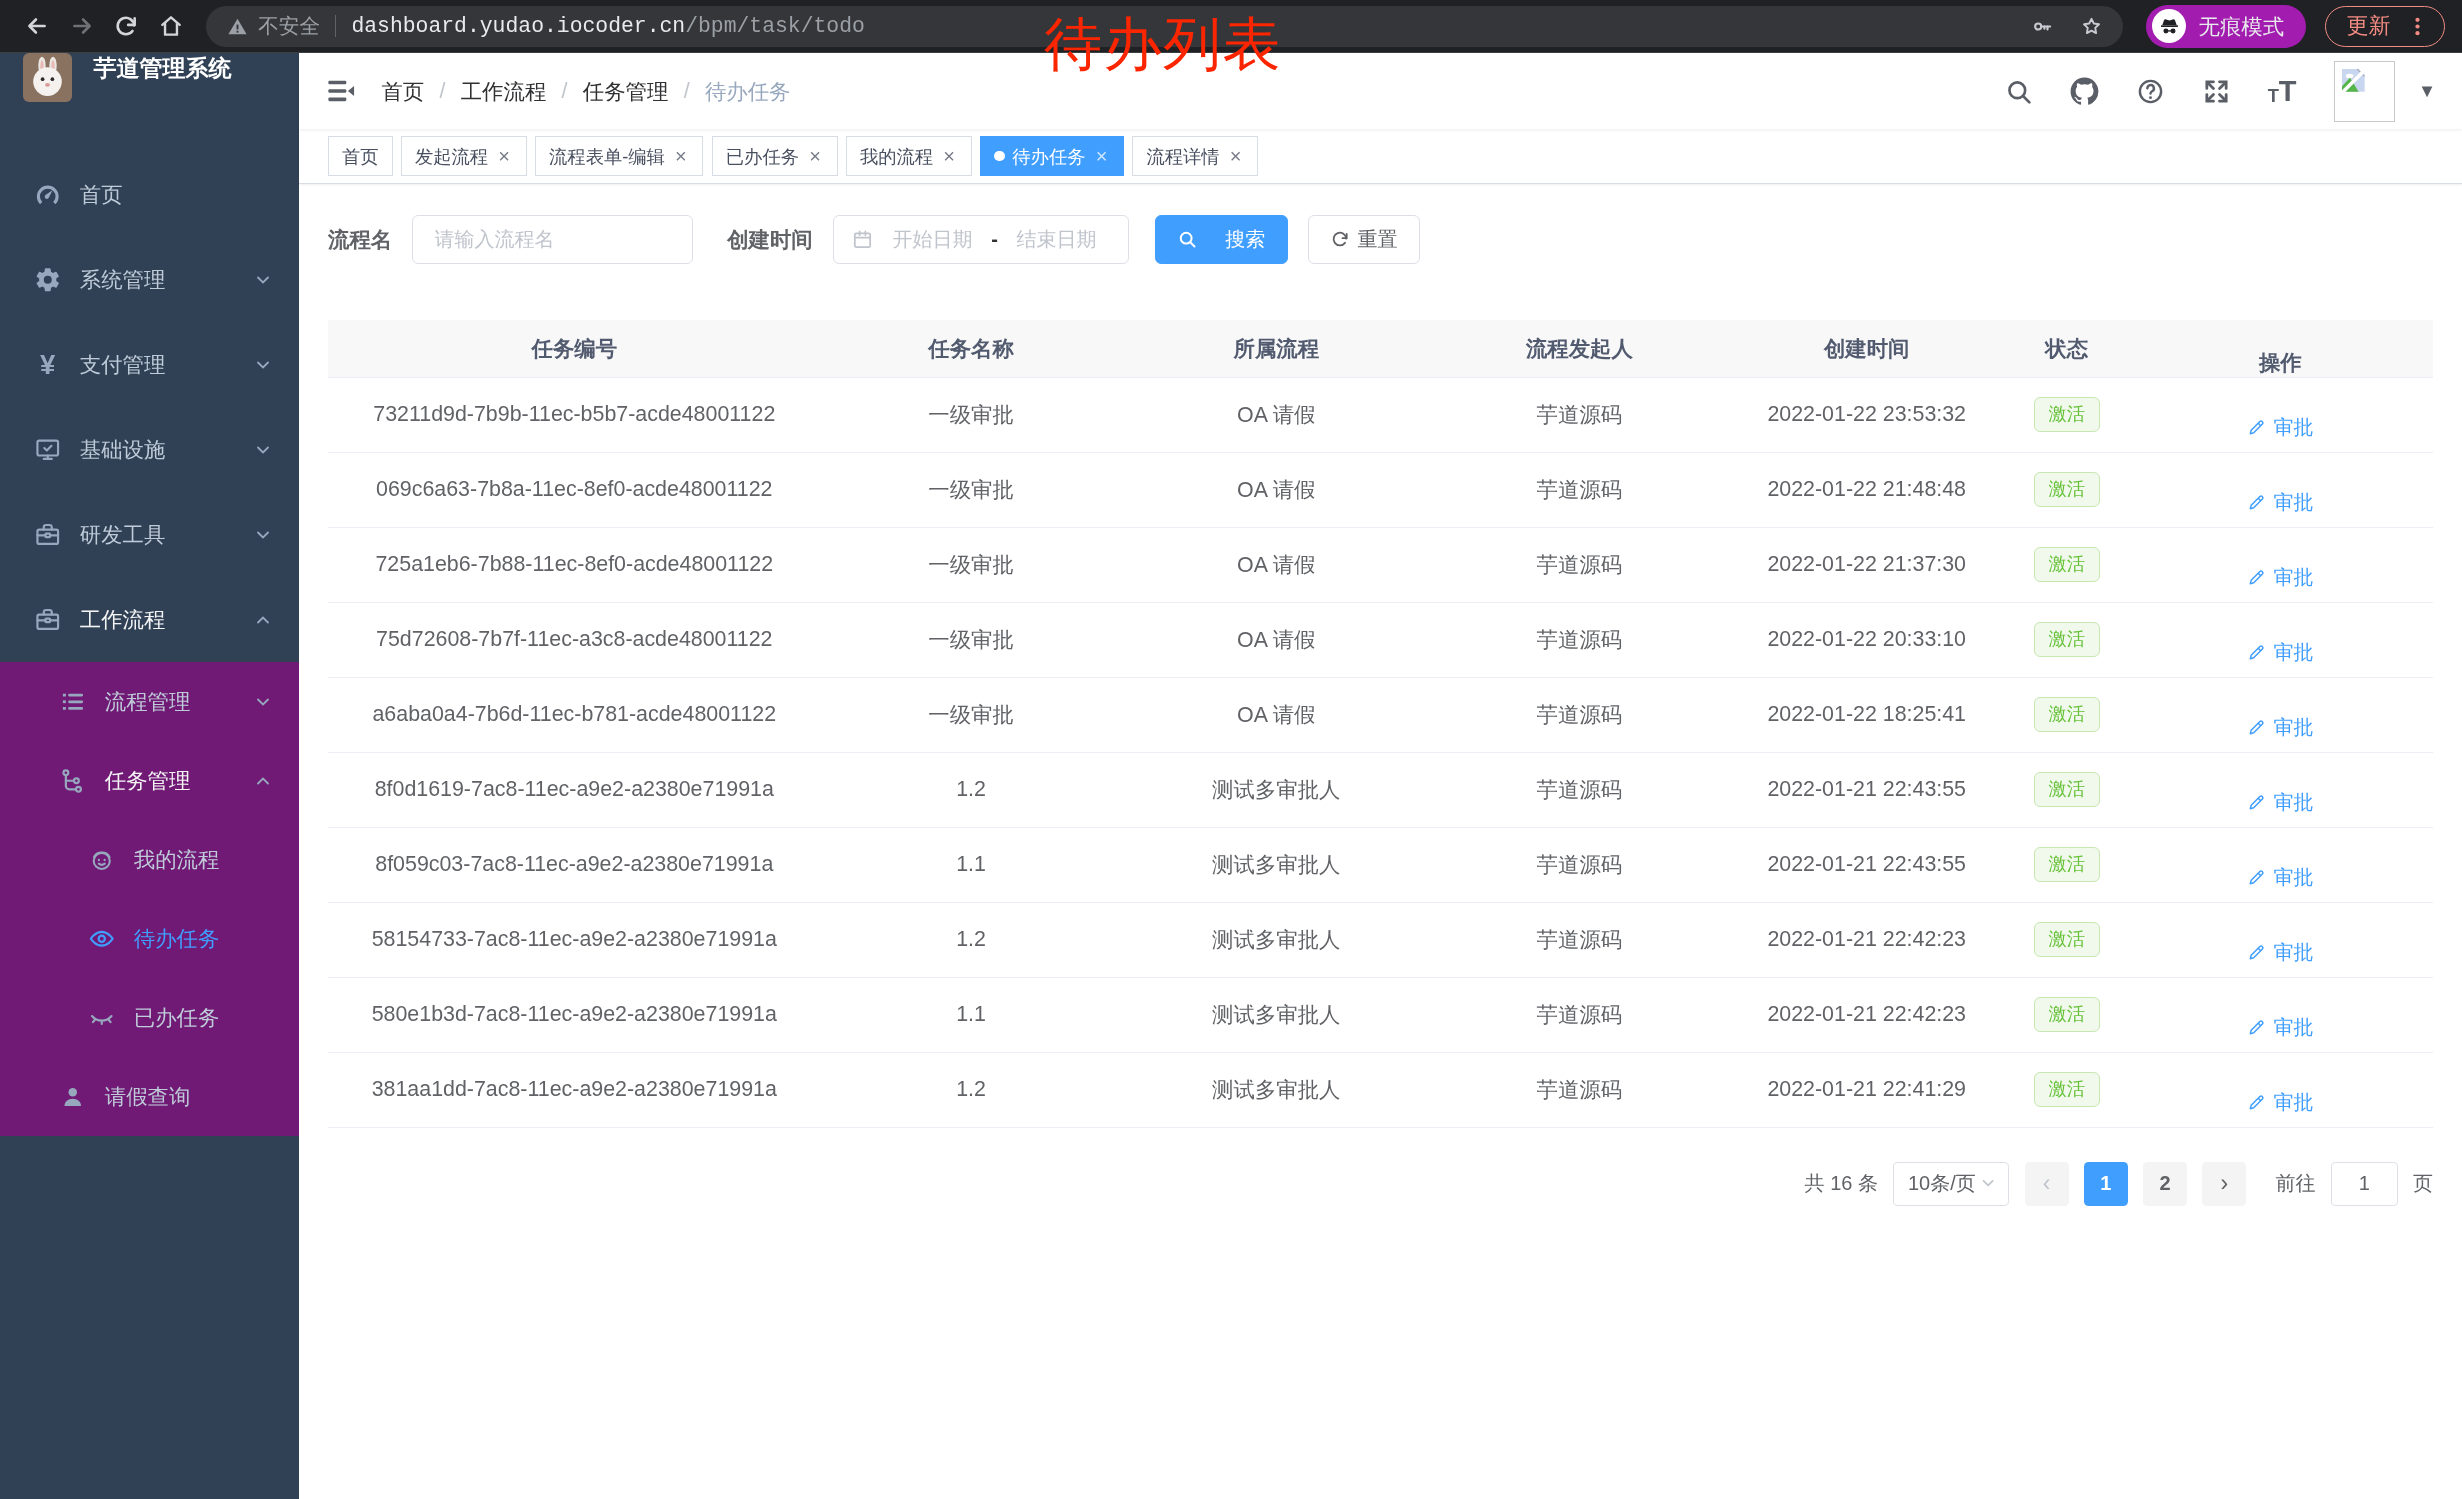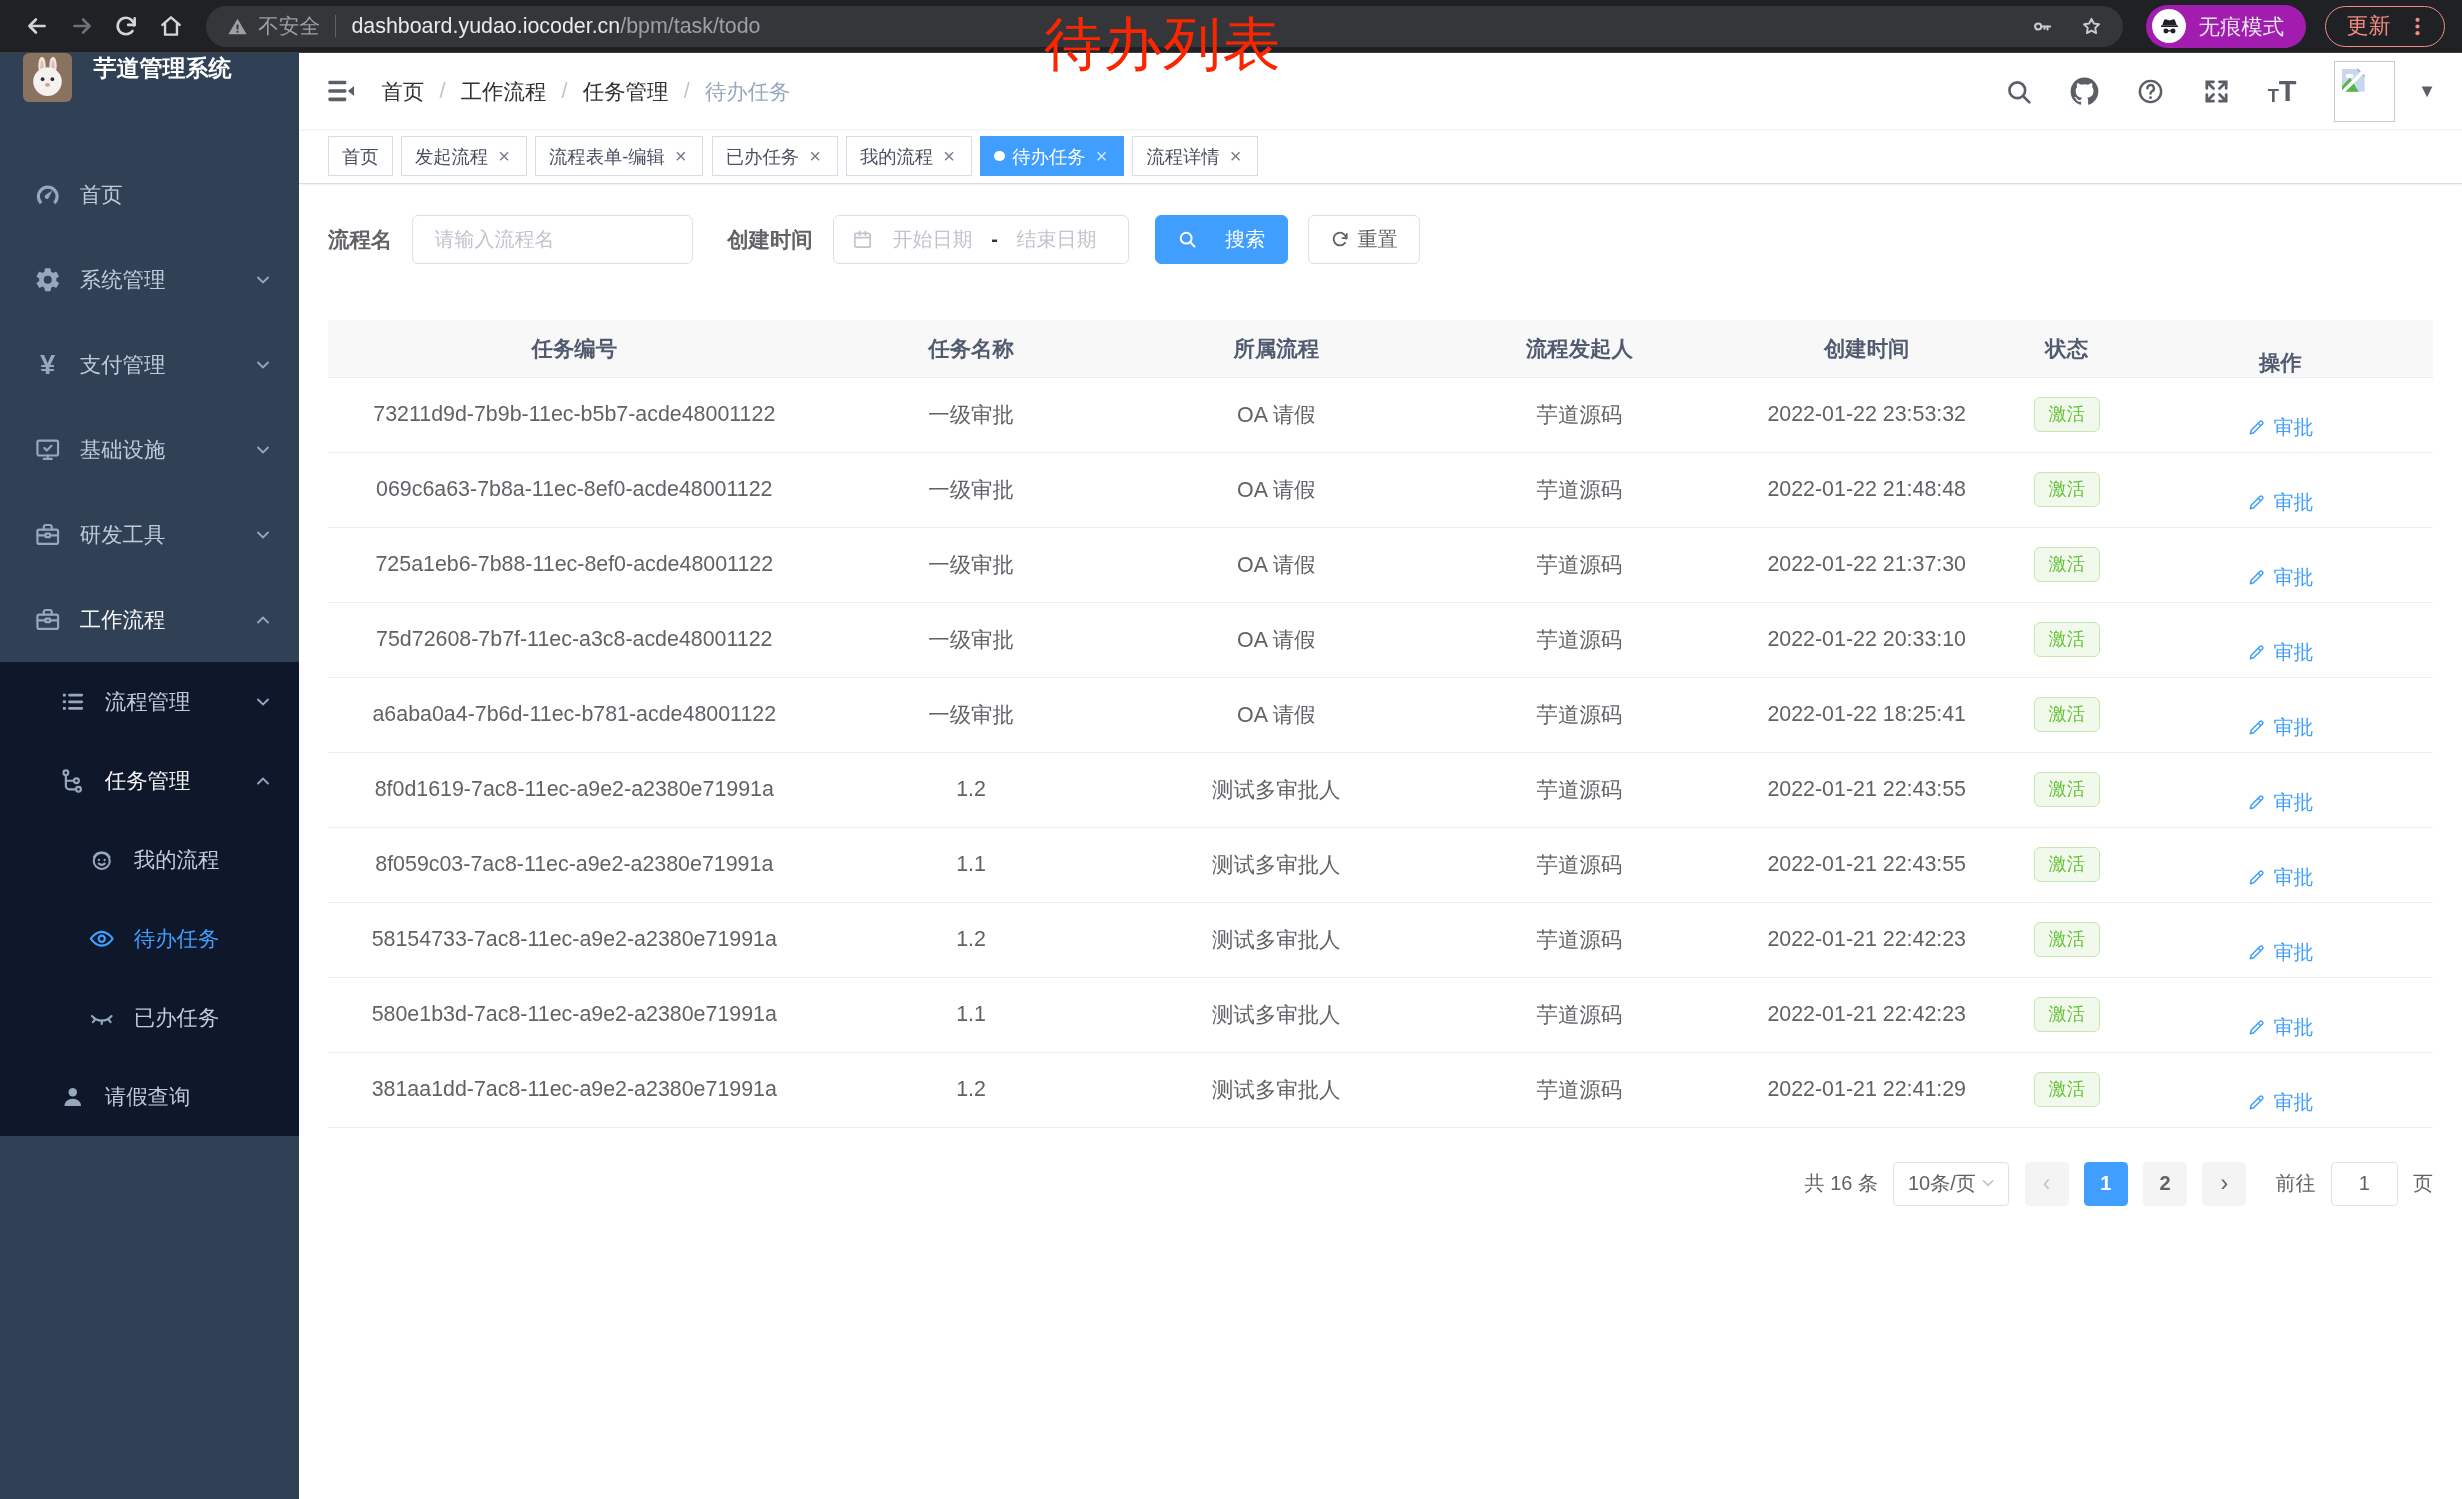--- a/index.html
+++ b/index.html
@@ -8,21 +8,21 @@
   body { position:relative; }
 
   
   .browser-bar { height:53px; background:#202124; display:flex; align-items:center;
     padding:0 17px; gap:4.6px; border-bottom:0.8px solid #3c4043; }
   .bicon { width:40px; height:40px; display:flex; align-items:center; justify-content:center;
     color:#d2d5d9; flex-shrink:0; cursor:pointer; }
   .bicon svg { width:26px; height:26px; }
   .bicon.dim { color:#6e7277; }
   .omnibox { flex:1; height:41px; background:#35363a; border-radius:20.6px; margin:0 10.7px;
-    display:flex; align-items:center; padding:0 20px; color:#9aa0a6; font-size:20.6px; }
+    display:flex; align-items:center; padding:0 20px; color:#9aa0a6; font-size:20.6px;font-family:Liberation Mono, monospace; }
   .omnibox .sep { width:0.8px; height:21.4px; background:#5f6368; margin:0 15.3px; }
   .omnibox .host { color:#e8eaed; font-size:21.4px; }
   .omnibox .path { color:#9aa0a6; font-size:21.4px; }
   .omnibox .spacer { flex:1; }
   .omnibox svg { width:23px; height:23px; }
   .oicon { margin-left:26px; color:#c7cbd1; display:flex; cursor:pointer; }
   .incognito { height:43px; background:#a21caf; border-radius:21.4px; display:flex;
     align-items:center; gap:12.2px; padding:0 21.4px 0 6.1px; color:#e8eaed; font-size:21.4px;
     margin-left:7.6px; flex-shrink:0; }
   .incog-circle { width:34px; height:34px; border-radius:50%; background:#fff;
@@ -40,21 +40,21 @@
   .logo-title { color:#fff; font-size:23px; font-weight:700; white-space:nowrap; }
   .menu-item { height:85px; display:flex; align-items:center; color:#bfcbd9;
     font-size:21.4px; padding:0 26px 0 34px; cursor:pointer; white-space:nowrap; }
   .menu-item .mi { width:27.5px; height:27.5px; margin-right:18.3px; color:#97a8be; flex-shrink:0; }
   .menu-item .yen { width:27.5px; margin-right:18.3px; font-size:27.5px; font-weight:700;
     color:#97a8be; text-align:center; line-height:27.5px; }
   .menu-item .chev { margin-left:auto; color:#97a8be; width:20px; height:20px; }
   .menu-item.open { color:#f4f4f5; }
   .menu-item.lv2 { padding-left:59px; }
   .menu-item.lv3 { padding-left:88px; }
-  .submenu { background:#0f172a; }
+  .submenu { background:#701a75; }
   .submenu .menu-item { height:79px; }
   .menu-item.active { color:#409eff; }
   .menu-item.active .mi { color:#409eff; }
 
   .main { flex:1; display:flex; flex-direction:column; background:#fff; min-width:0; }
   .navbar { height:76px; background:#fff; display:flex; align-items:center;
     padding:0 26px; box-shadow:0 0.8px 3.1px rgba(0,21,41,.08); position:relative; z-index:3; }
   .hamburger { width:32px; height:32px; color:#5a5e66; margin-right:24.4px; cursor:pointer; flex-shrink:0; }
   .breadcrumb { display:flex; align-items:center; gap:15.3px; font-size:21.4px; color:#303133; }
   .crumb { cursor:pointer; }

